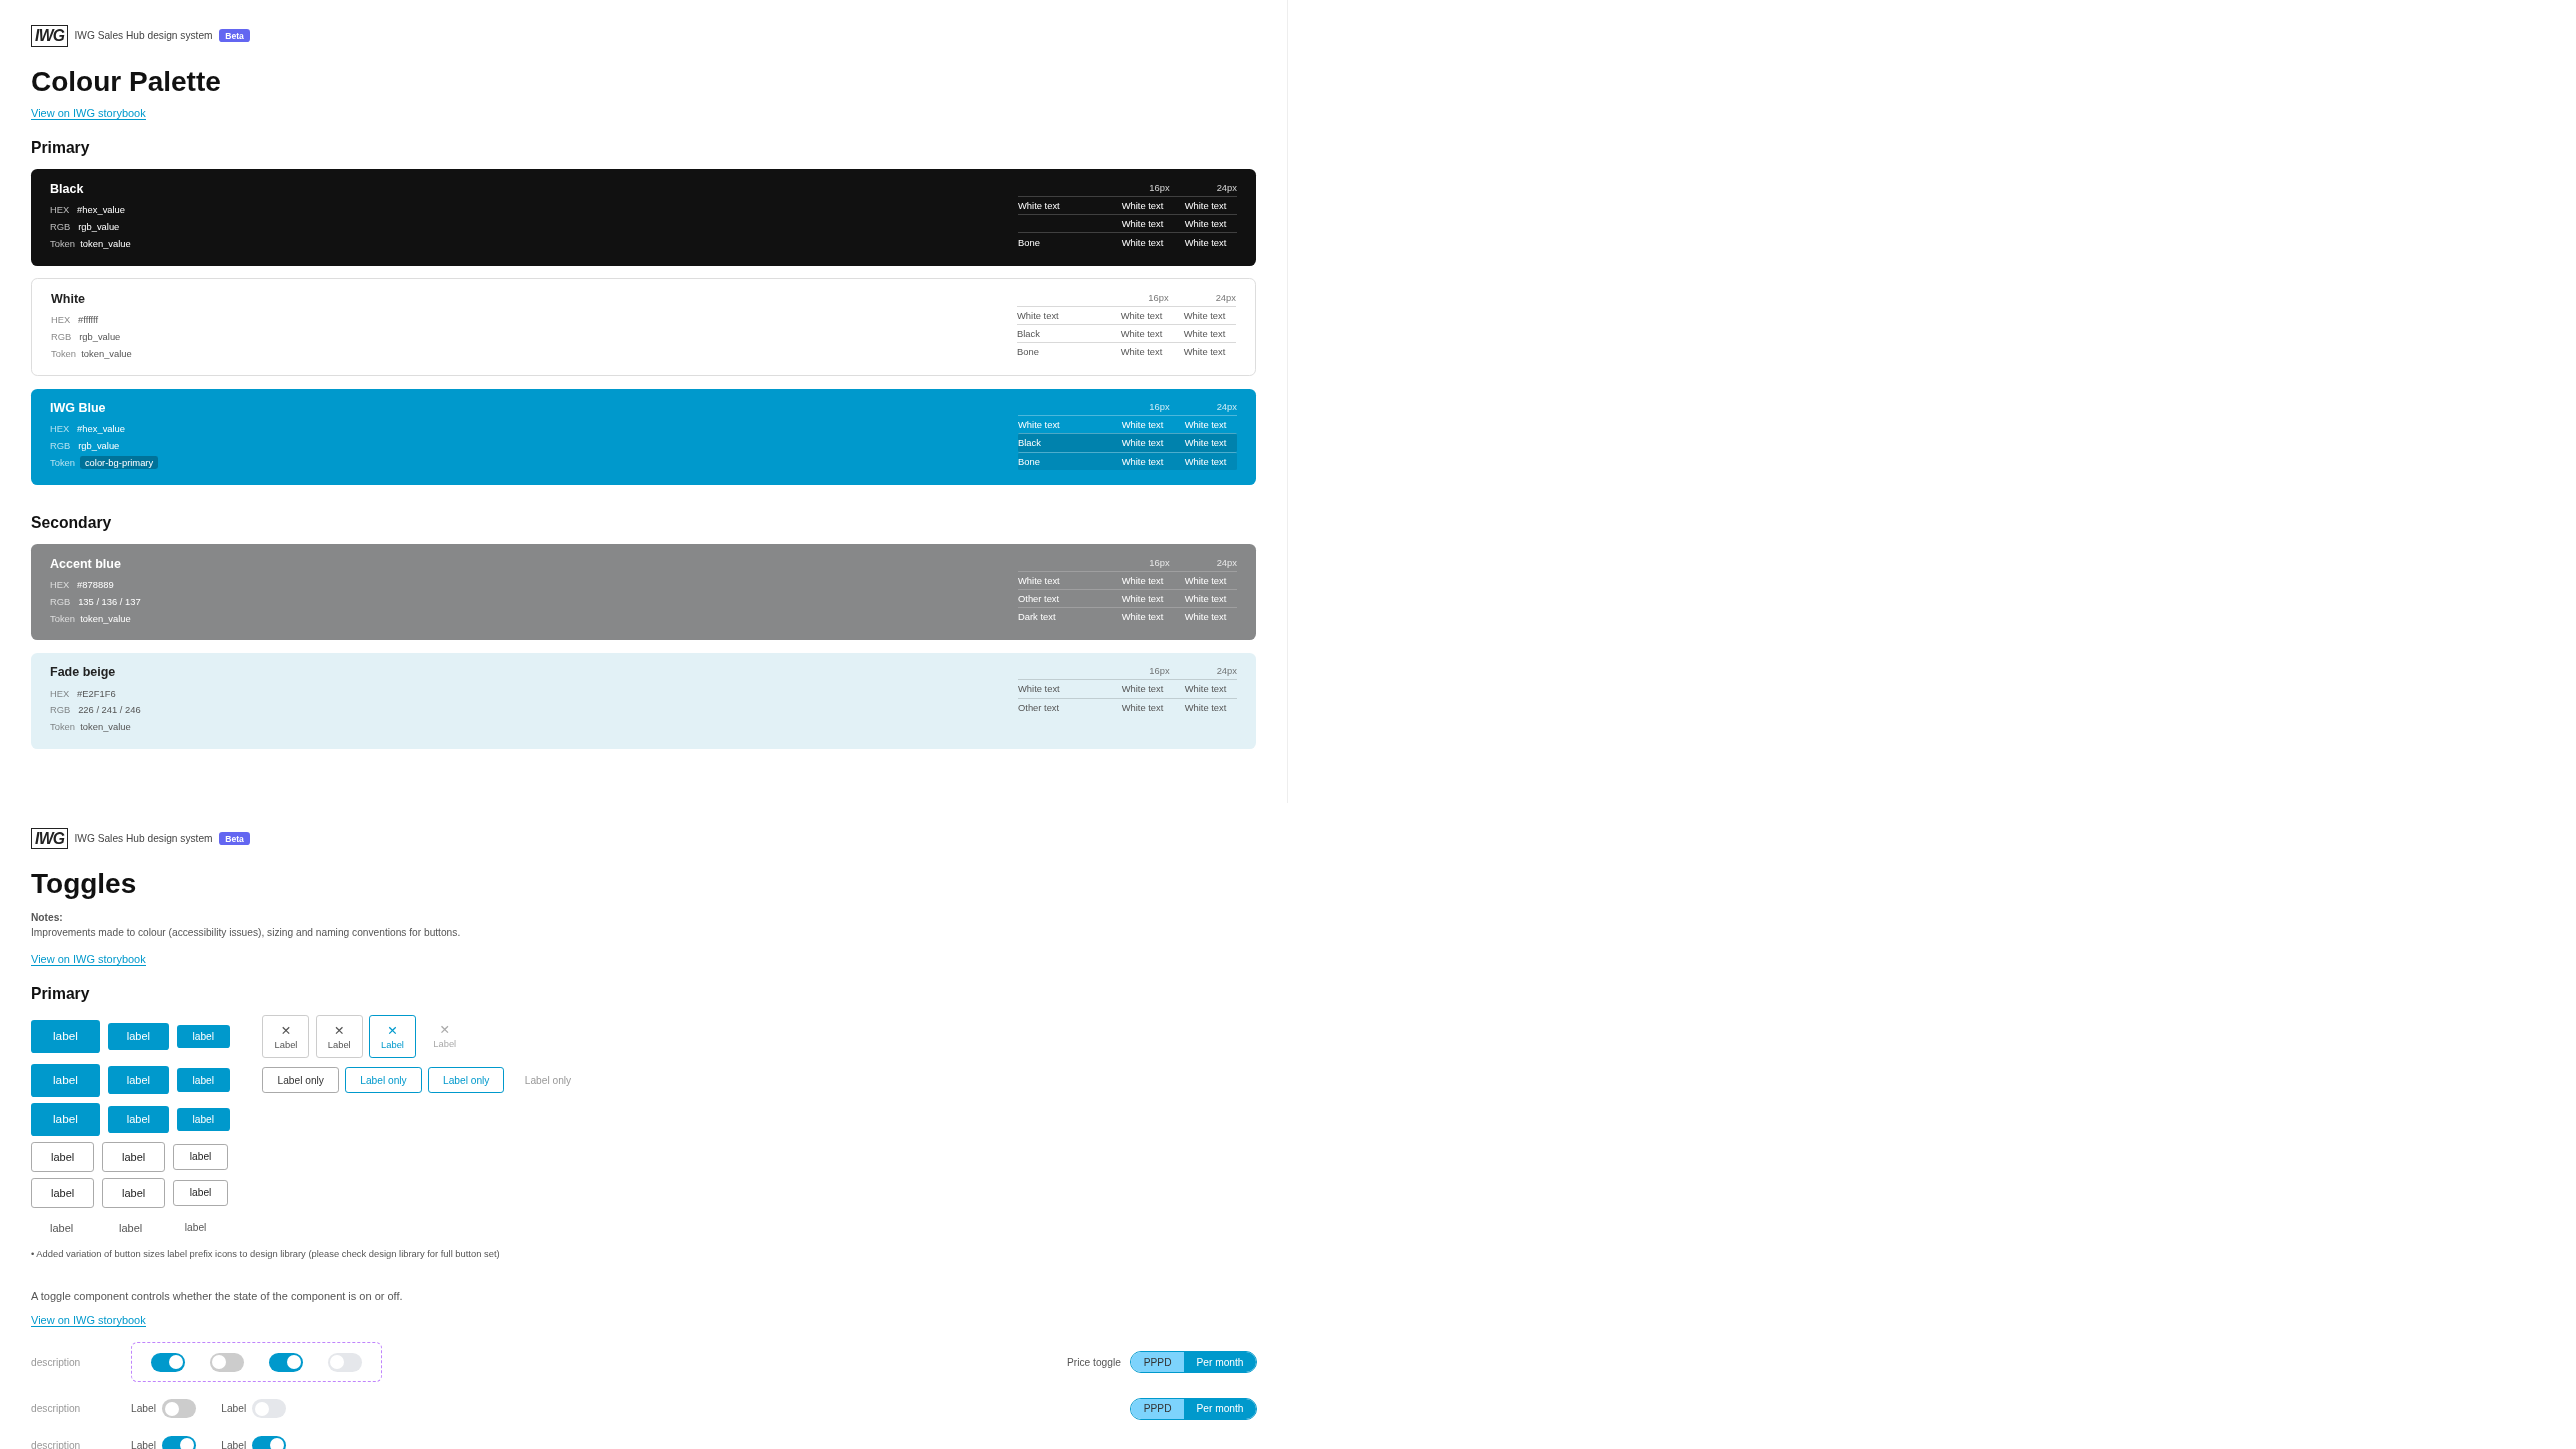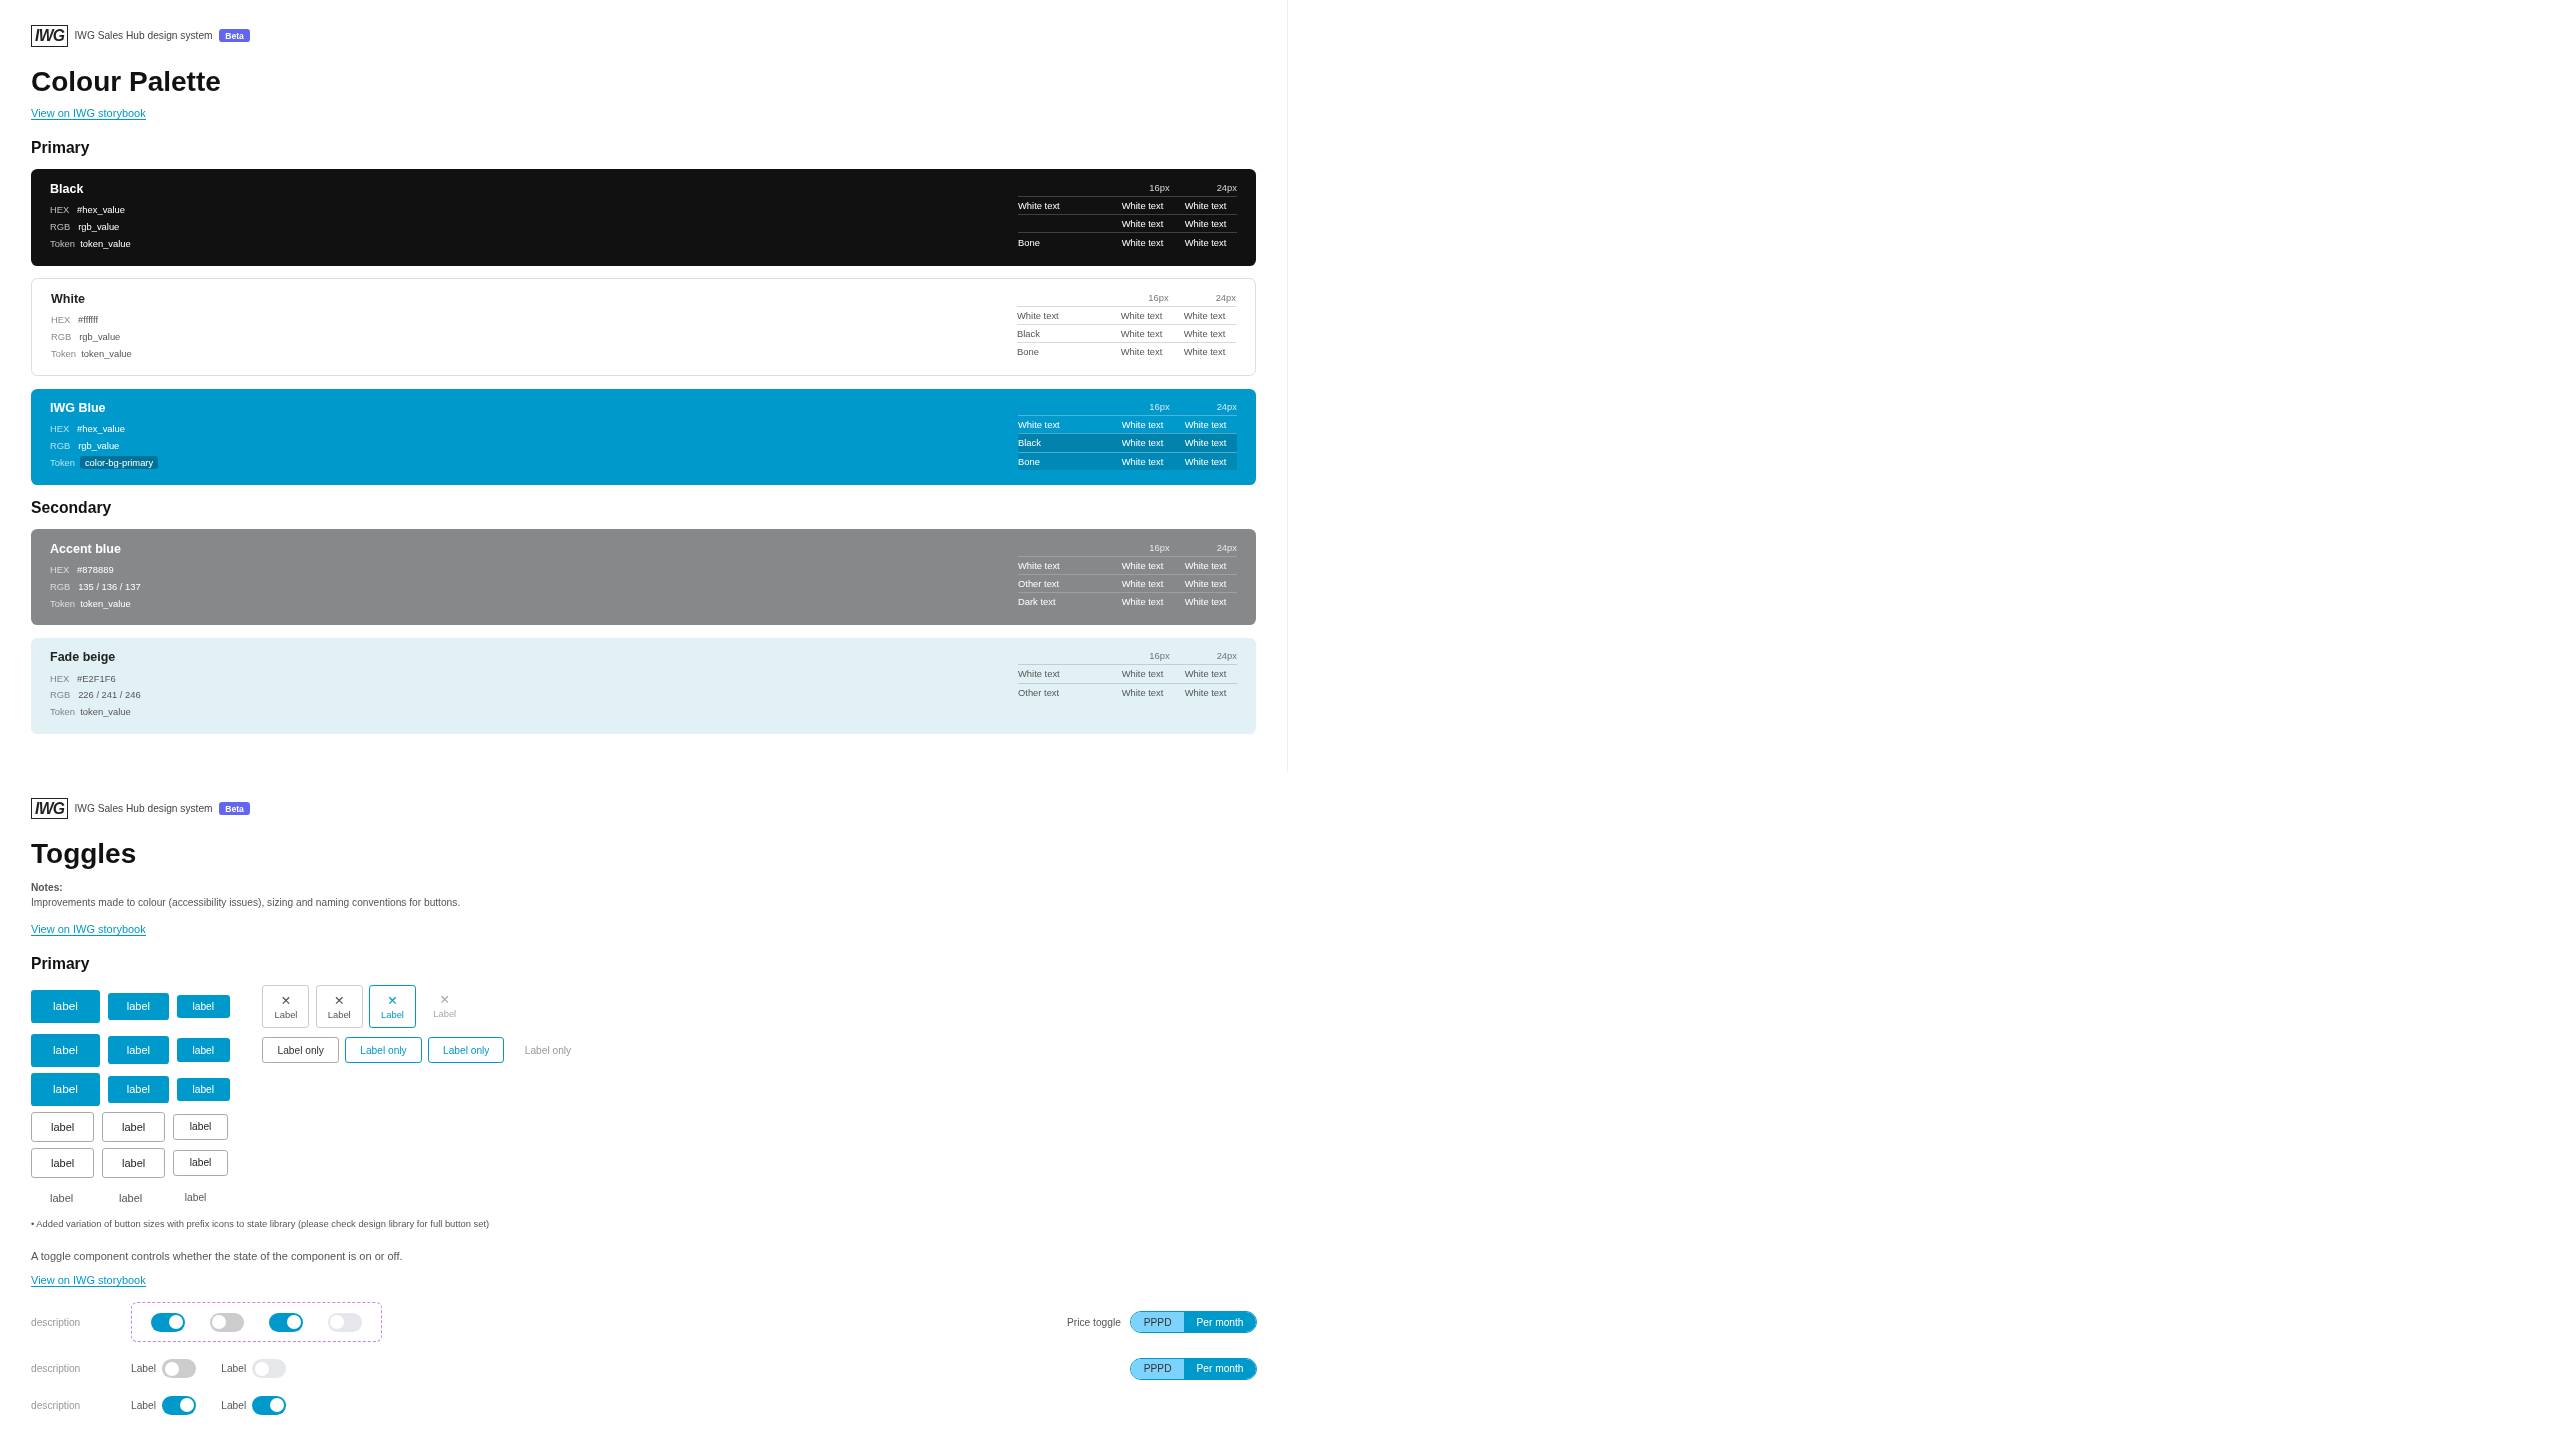--- a/index.html
+++ b/index.html
@@ -77,21 +77,21 @@
     .toggle-dashed-box { border: 1.6px dashed #c084fc; border-radius: 6.3px; padding: 9.4px 19px; display: flex; gap: 25px; align-items: center; }
     
     
     .toggle-with-label { display: flex; align-items: center; gap: 6.3px; }
     .toggle-pill-group { display: flex; border: 1.2px solid #0099cc; border-radius: 15.7px; overflow: hidden; }
     .toggle-pill { padding: 4.7px 12.5px; font-size: 10.2px; cursor: pointer; }
     .toggle-pill.active { background: #0099cc; color: #fff; }
     .toggle-pill.inactive { background: #7dd3fc; color: #333; }
     
     
-    .section { margin-bottom: 14px; }
+    .section { margin-bottom: 29px; }
     
     
     .iwg-logo-text { font-size: 15.7px; font-weight: 900; color: #222; font-style: italic; border: 1.6px solid #222; padding: 0.8px 3.1px; letter-spacing: -0.8px; }
     
     
     .btn-row { display: flex; gap: 7.8px; align-items: center; margin-bottom: 6.3px; flex-wrap: wrap; }
     
     
     .label-only-outline { background: #fff; color: #333; border: 0.8px solid #aaa; border-radius: 3.1px; padding: 6.3px 14px; font-size: 10.2px; cursor: pointer; min-width: 71px; }
     .label-only-outline-active { background: #fff; color: #0099cc; border: 1.2px solid #0099cc; border-radius: 3.1px; padding: 6.3px 14px; font-size: 10.2px; cursor: pointer; min-width: 71px; font-weight: 500; }
@@ -367,21 +367,21 @@
           <button class="btn-outline" style="padding:7.8px 19px;font-size:11px;">label</button>
           <button class="btn-outline">label</button>
         </div>
         <div class="btn-row">
           <button class="btn-ghost" style="padding:7.8px 19px;font-size:11px;">label</button>
           <button class="btn-ghost" style="padding:7.8px 19px;font-size:11px;">label</button>
           <button class="btn-ghost">label</button>
         </div>
       </div>
 
-      <p class="btn-note">• Added variation of button sizes with prefix icons to state library (please check design library for full button set)</p>
+      <p class="btn-note">• Added variation of button sizes label prefix icons to design library (please check design library for full button set)</p>
     </div>
 
     
     <div class="section">
       <p class="toggles-desc">A toggle component controls whether the state of the component is on or off.</p>
       <a class="storybook-link" href="#" style="margin-bottom:15.7px;display:inline-block;">View on IWG storybook</a>
 
       
       <div class="toggle-row">
         <span class="toggle-desc">description</span>

